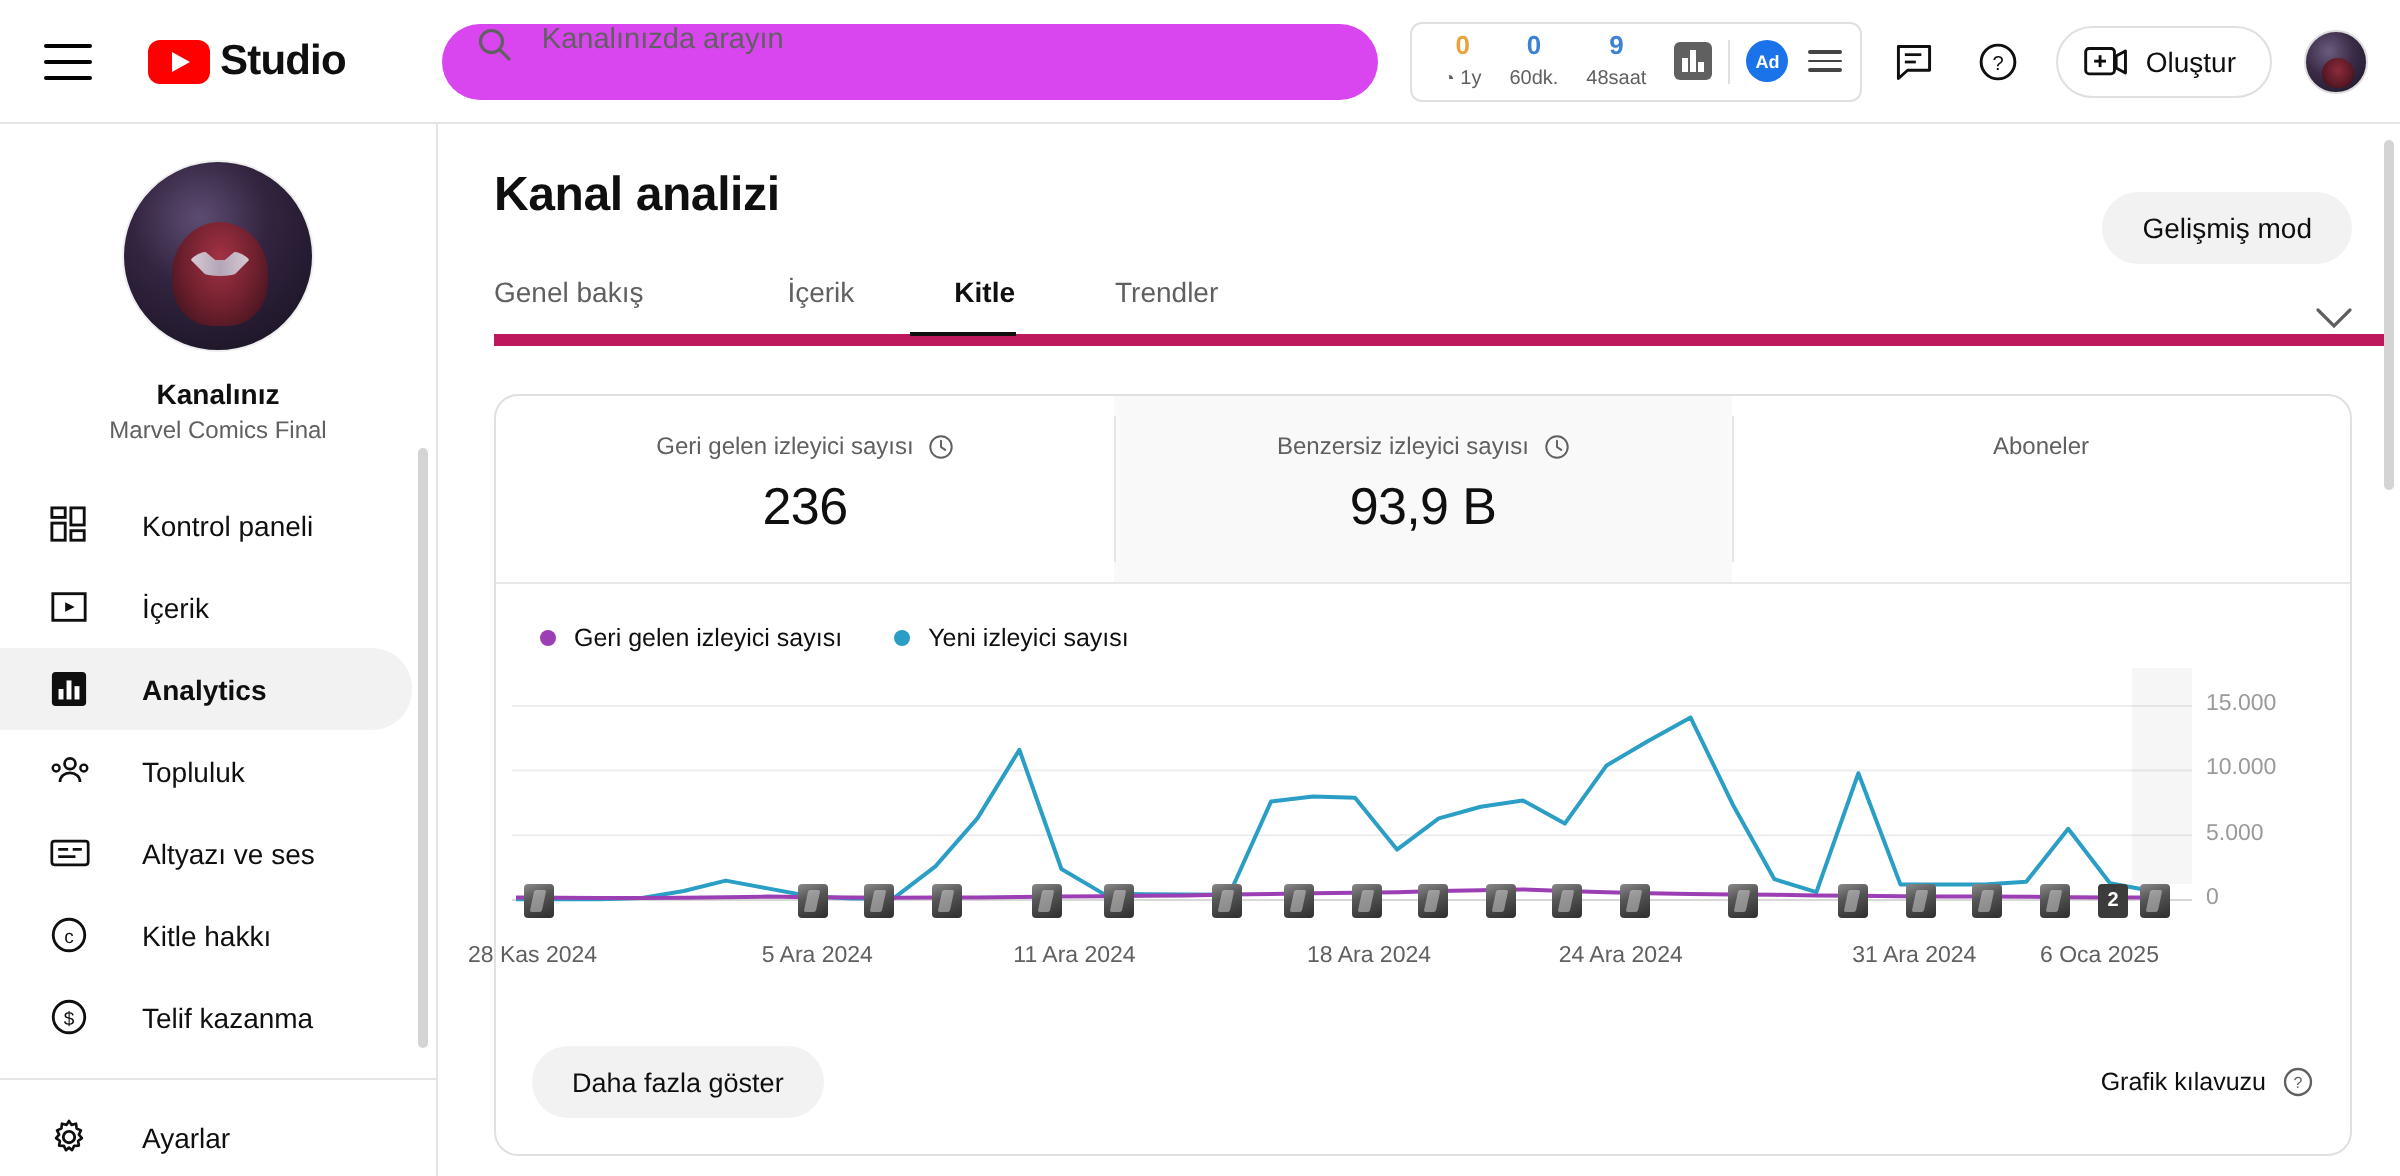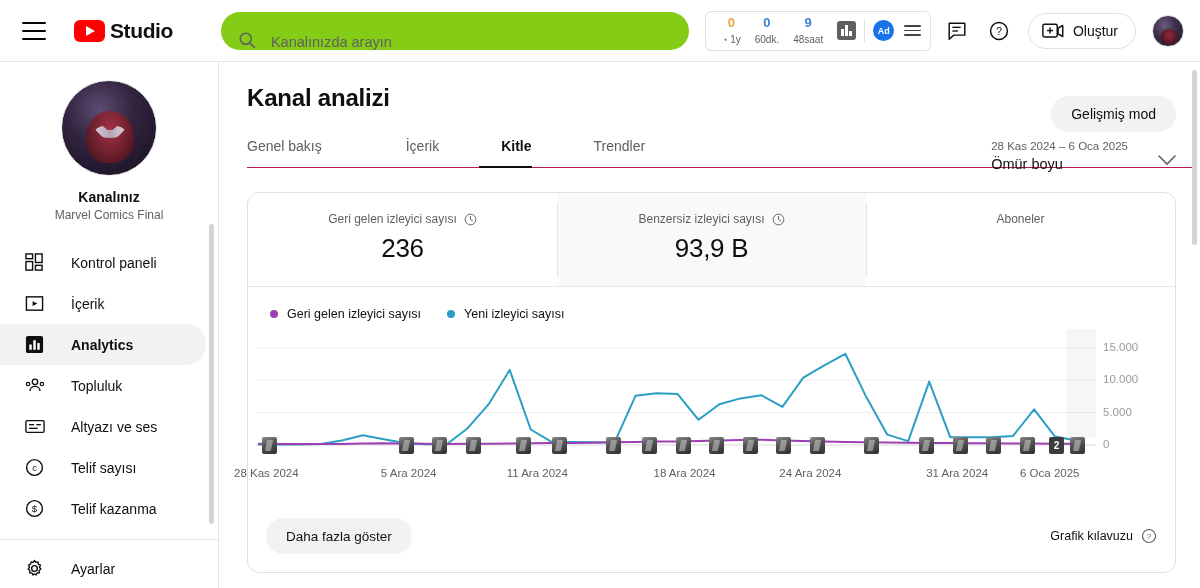--- a/index.html
+++ b/index.html
@@ -28,22 +28,22 @@
     display: flex; align-items: center; justify-content: center; margin-right: 5px;
   }
   .yt-logo .tri {
     width: 0; height: 0; border-left: 9px solid #fff;
     border-top: 5.5px solid transparent; border-bottom: 5.5px solid transparent;
     margin-left: 2px;
   }
   .brand-text { font-size: 21px; font-weight: bold; letter-spacing: -0.4px; color: #0f0f0f; }
 
   .search-wrap {
-    margin-left: 48px; width: 468px; height: 38px; background: #84cc16;
-    border-radius: 19px; display: flex; align-items: flex-end; padding: 0 16px;
+    margin-left: 48px; width: 468px; height: 38px; background: #d946ef;
+    border-radius: 19px; display: flex; align-items: flex-start; padding: 0 16px;
     cursor: text;
   }
   .search-wrap svg { flex: 0 0 auto; }
   .search-input {
     border: none; outline: none; background: transparent; margin-left: 14px;
     font-size: 14.5px; color: #0f0f0f; width: 100%;
     font-family: "Liberation Sans", sans-serif;
   }
   .search-input::placeholder { color: #606060; }
 
@@ -138,21 +138,21 @@
   .main-inner { padding: 0 8px 0 28px; position: relative; }
 
   .page-title { font-size: 24px; font-weight: bold; margin-top: 22px; letter-spacing:-0.2px;}
 
   .adv-btn {
     position: absolute; right: 24px; top: 12px; background: #f2f2f2; border: none;
     border-radius: 18px; height: 36px; padding: 0 20px; font-size: 14px; font-weight: 500;
     cursor: pointer; font-family: "Liberation Sans", sans-serif; color:#0f0f0f;
   }
 
-  .tabs { display: flex; gap: 12px; margin-top: 26px; border-bottom: 1px solid #be185d; }
+  .tabs { display: flex; gap: 0; margin-top: 26px; border-bottom: 6px solid #be185d; }
   .tab {
     font-size: 14px; color: #606060; padding: 0 22px 13px 22px; cursor: pointer;
     position: relative; margin-right: 6px;
   }
   .tab:first-child { padding-left: 0; margin-right: 28px; }
   .tab.active { color: #0f0f0f; font-weight: bold; }
   .tab.active::after {
     content: ''; position: absolute; left: 0; right: 22px; bottom: -1px; height: 2.5px; background: #0f0f0f;
   }
   .tab:first-child.active::after { right: 0; }
@@ -370,21 +370,21 @@
         <span class="lbl">Altyazı ve ses</span>
       </div>
 
       <div class="nav-item">
         <span class="ic">
           <svg width="19" height="19" viewBox="0 0 20 20">
             <circle cx="10" cy="10" r="8.3" fill="none" stroke="#0f0f0f" stroke-width="1.5"></circle>
             <text x="10" y="14" font-size="10" text-anchor="middle" fill="#0f0f0f" font-family="Liberation Sans">c</text>
           </svg>
         </span>
-        <span class="lbl">Telif sayısı</span>
+        <span class="lbl">Kitle hakkı</span>
       </div>
 
       <div class="nav-item">
         <span class="ic">
           <svg width="19" height="19" viewBox="0 0 20 20">
             <circle cx="10" cy="10" r="8.3" fill="none" stroke="#0f0f0f" stroke-width="1.5"></circle>
             <text x="10" y="14" font-size="10" text-anchor="middle" fill="#0f0f0f" font-family="Liberation Sans">$</text>
           </svg>
         </span>
         <span class="lbl">Telif kazanma</span>
@@ -415,24 +415,20 @@
       <button class="adv-btn">Gelişmiş mod</button>
 
       <div class="tabs">
         <div class="tab">Genel bakış</div>
         <div class="tab">İçerik</div>
         <div class="tab active">Kitle</div>
         <div class="tab">Trendler</div>
       </div>
 
       <div class="daterange">
-        <div class="dr-text">
-          <div class="dr-range">28 Kas 2024 – 6 Oca 2025</div>
-          <div class="dr-label">Ömür boyu</div>
-        </div>
         <div class="dr-caret">
           <svg width="18" height="11" viewBox="0 0 18 11">
             <path d="M1 1l8 8 8-8" fill="none" stroke="#606060" stroke-width="1.6" stroke-linecap="round"></path>
           </svg>
         </div>
       </div>
 
       <div class="card">
 
         <div class="metrics">

